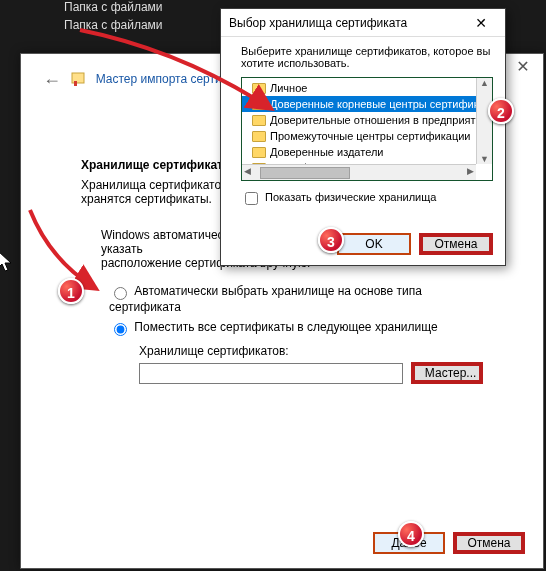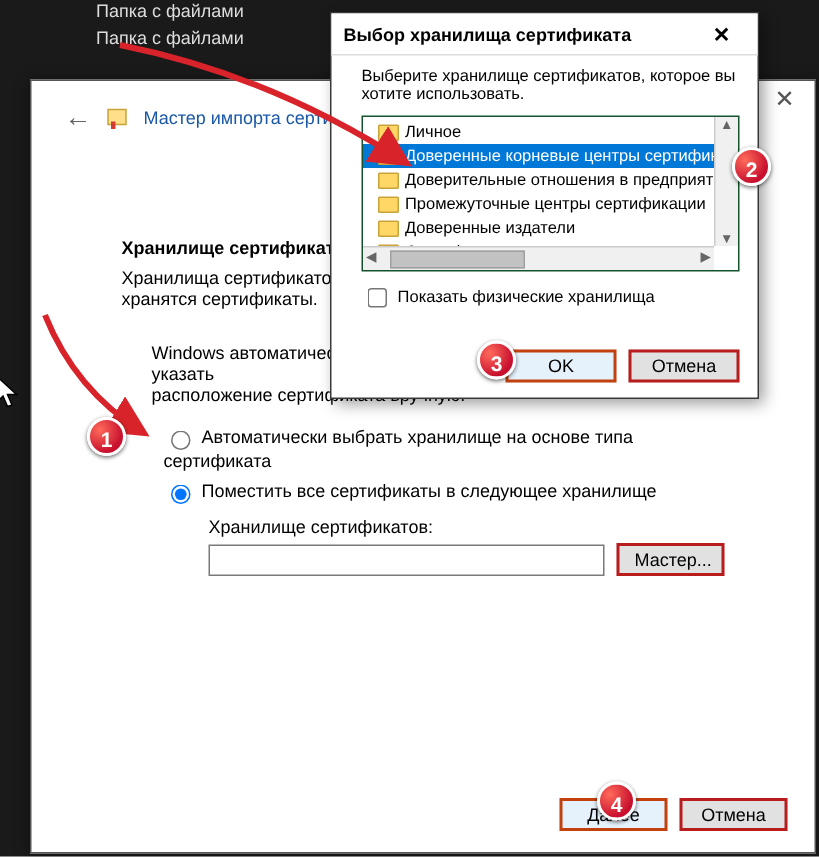--- a/index.html
+++ b/index.html
@@ -53,21 +53,21 @@
   .store-label { margin:8px 0 4px 58px; font-size:12px; }
   .store-box {
     margin-left:58px;
     display:flex; gap:8px; align-items:center;
   }
   .store-box input[type=text] {
     width:306px; height:21px; border:1px solid #7a7a7a; padding:1px 4px; font-size:12px;
   }
   .btn {
     min-width:72px; height:22px;
-    background:#e1e1e1; border:2px solid #b91c1c;
+    background:#e1e1e1; border:4px solid #b91c1c;
     font-size:12px; padding:0 10px;
     cursor:pointer;
   }
   .btn.primary { border:2px solid #c2410c; background:#e5f1fb; }
   .wizard-footer {
     position:absolute; bottom:14px; right:18px;
     display:flex; gap:8px;
   }
 
   
@@ -78,21 +78,21 @@
     background:#fff;
     border:1px solid #3a3a3a;
     box-shadow:3px 3px 10px rgba(0,0,0,0.4);
   }
   .modal-title {
     height:28px; line-height:28px;
     padding:0 8px;
     background:#fff;
     border-bottom:1px solid #ddd;
     font-size:12px;
-    display:flex; justify-content:space-between; align-items:center;font-weight:bold;
+    display:flex; justify-content:space-between; align-items:center;
   }
   .modal-title .x { width:32px; text-align:center; font-size:14px; cursor:pointer; }
   .modal-body { padding:8px 12px 0 20px; font-size:11px; }
   .tree {
     margin-top:8px;
     border:1px solid #14532d;
     height:104px;
     overflow:hidden;
     position:relative;
     background:#fff;

